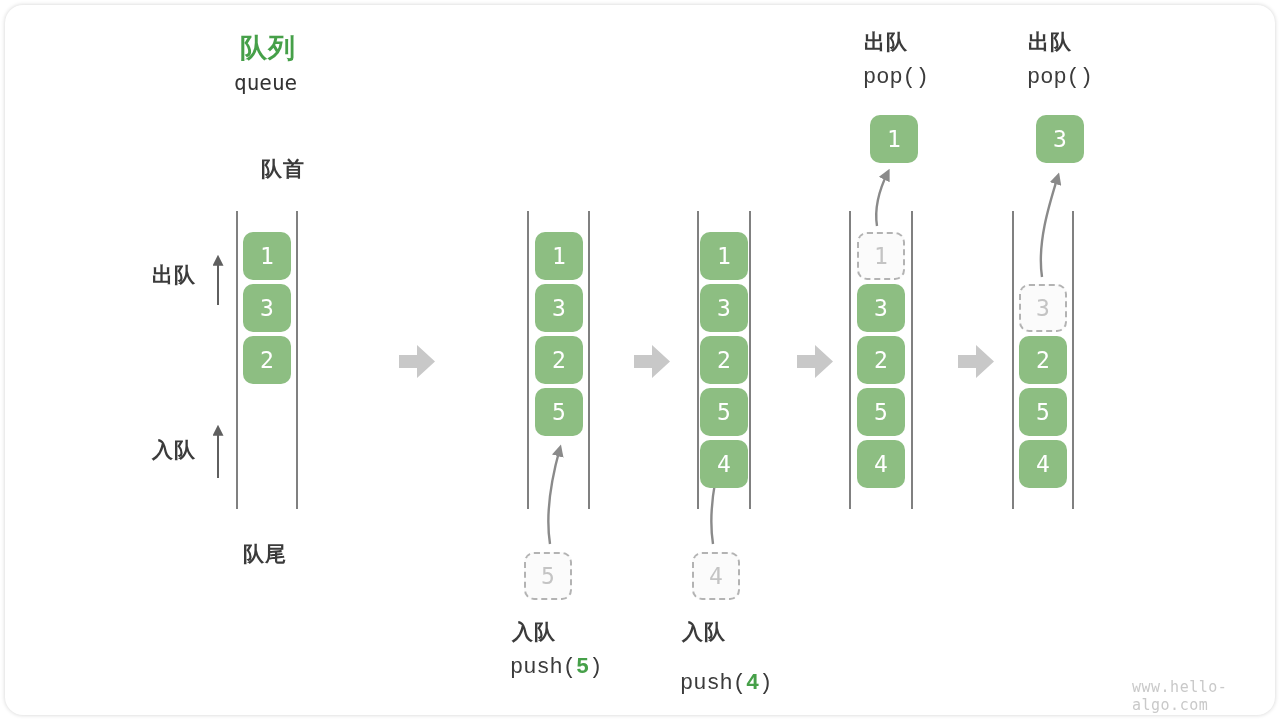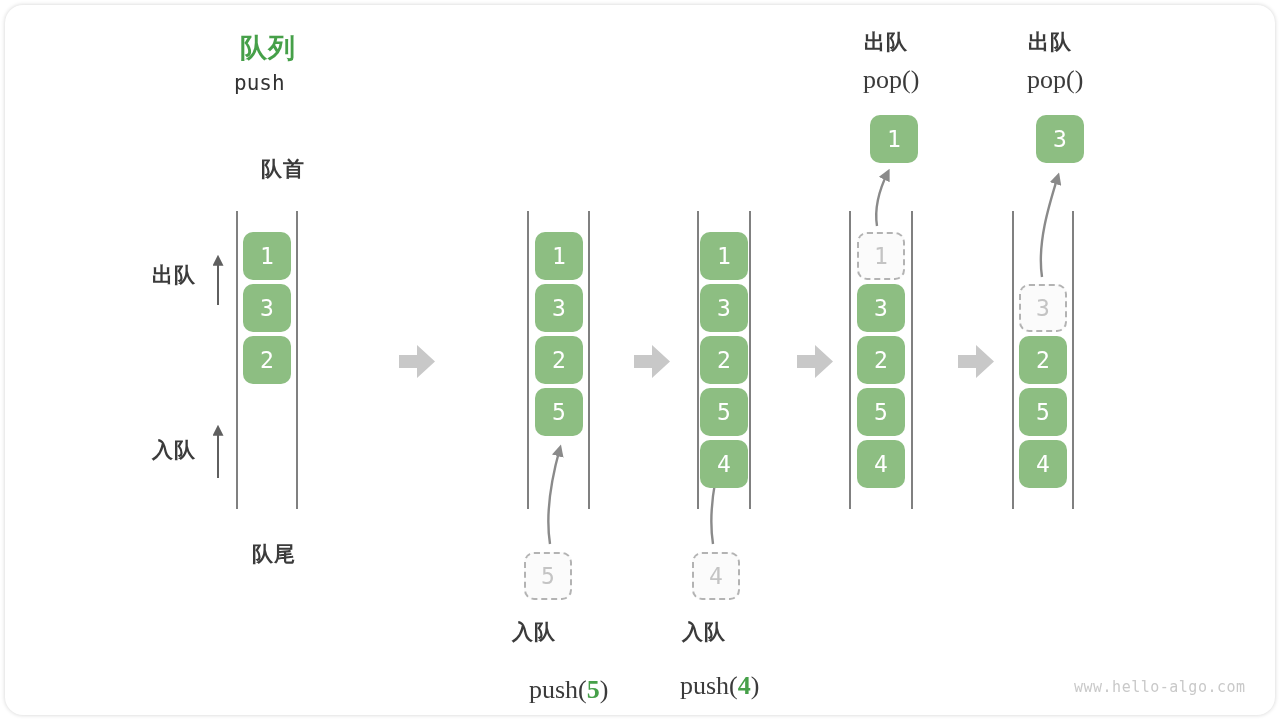--- a/index.html
+++ b/index.html
@@ -14,21 +14,21 @@
     background: #ffffff; border-radius: 18px;
     box-shadow: 0 0 4px rgba(0,0,0,0.18);
   }
 
   .abs { position: absolute; }
 
   
   .title-zh { font-size: 27px; font-weight: 700; color: #46a049; letter-spacing: 1px; }
   .title-en { font-family: "DejaVu Sans Mono", monospace; font-size: 21px; color: #333333; }
   .zh-label { font-size: 21px; font-weight: 700; color: #3b3b3b; letter-spacing: 1px; font-family: Liberation Serif, serif; }
-  .code { font-family: Liberation Serif, serif; font-size: 26px; color: #3b3b3b; }
+  .code { font-family: Liberation Mono, monospace; font-size: 22px; color: #3b3b3b; }
   .code .arg { color: #46a049; font-weight: 700; }
   .watermark { font-family: "DejaVu Sans Mono", monospace; font-size: 15px; color: #c9c9c9; letter-spacing: 0.5px; }
 
   
   .cell {
     position: absolute; width: 48px; height: 48px; border-radius: 10px;
     display: flex; align-items: center; justify-content: center;
     font-family: "DejaVu Sans Mono", monospace; font-size: 23px;
   }
   .cell.green { background: #8dbe82; color: #ffffff; }
@@ -82,26 +82,26 @@
     <line class="thin-arrow" x1="218" y1="478" x2="218" y2="428" marker-end="url(#ah-dark)"></line>
 
     <path class="curve-arrow" d="M550,544 C545,512 553,473 560,448" marker-end="url(#ah-gray)"></path>
     <path class="curve-arrow" d="M713,544 C708,512 716,473 723,448" marker-end="url(#ah-gray)"></path>
 
     <path class="curve-arrow" d="M877,226 C874,207 880,188 888,172" marker-end="url(#ah-gray)"></path>
     <path class="curve-arrow" d="M1042,277 C1037,243 1049,205 1058,176" marker-end="url(#ah-gray)"></path>
   </svg>
 
   <div class="abs title-zh" style="left:240px; top:30px;">队列</div>
-  <div class="abs title-en" style="left:234px; top:71px;">push</div>
+  <div class="abs title-en" style="left:234px; top:71px;">queue</div>
 
   <div class="abs zh-label" style="left:261px; top:155px;">队首</div>
   <div class="abs zh-label" style="left:152px; top:261px;">出队</div>
   <div class="abs zh-label" style="left:152px; top:436px;">入队</div>
-  <div class="abs zh-label" style="left:252px; top:540px;">队尾</div>
+  <div class="abs zh-label" style="left:243px; top:540px;">队尾</div>
 
   <div class="cell green" style="left:243px; top:232px;">1</div>
   <div class="cell green" style="left:243px; top:284px;">3</div>
   <div class="cell green" style="left:243px; top:336px;">2</div>
 
   <div class="cell green" style="left:535px; top:232px;">1</div>
   <div class="cell green" style="left:535px; top:284px;">3</div>
   <div class="cell green" style="left:535px; top:336px;">2</div>
   <div class="cell green" style="left:535px; top:388px;">5</div>
   <div class="cell dashed" style="left:524px; top:552px;">5</div>
@@ -124,19 +124,19 @@
 
   <div class="cell dashed" style="left:1019px; top:284px;">3</div>
   <div class="cell green" style="left:1019px; top:336px;">2</div>
   <div class="cell green" style="left:1019px; top:388px;">5</div>
   <div class="cell green" style="left:1019px; top:440px;">4</div>
   <div class="cell green" style="left:1036px; top:115px;">3</div>
   <div class="abs zh-label" style="left:1028px; top:28px;">出队</div>
   <div class="abs code" style="left:1027px; top:65px;">pop()</div>
 
   <div class="abs zh-label" style="left:512px; top:618px;">入队</div>
-  <div class="abs code" style="left:529px; top:655px;margin-top:20px;"><span>push(</span><span class="arg">5</span><span>)</span></div>
+  <div class="abs code" style="left:510px; top:655px;"><span>push(</span><span class="arg">5</span><span>)</span></div>
 
   <div class="abs zh-label" style="left:682px; top:618px;">入队</div>
   <div class="abs code" style="left:680px; top:671px;"><span>push(</span><span class="arg">4</span><span>)</span></div>
 
-  <div class="abs watermark" style="left:1074px; top:678px;">www.hello-algo.com</div>
+  <div class="abs watermark" style="left:1132px; top:678px;">www.hello-algo.com</div>
 </div>
 
 </body></html>

